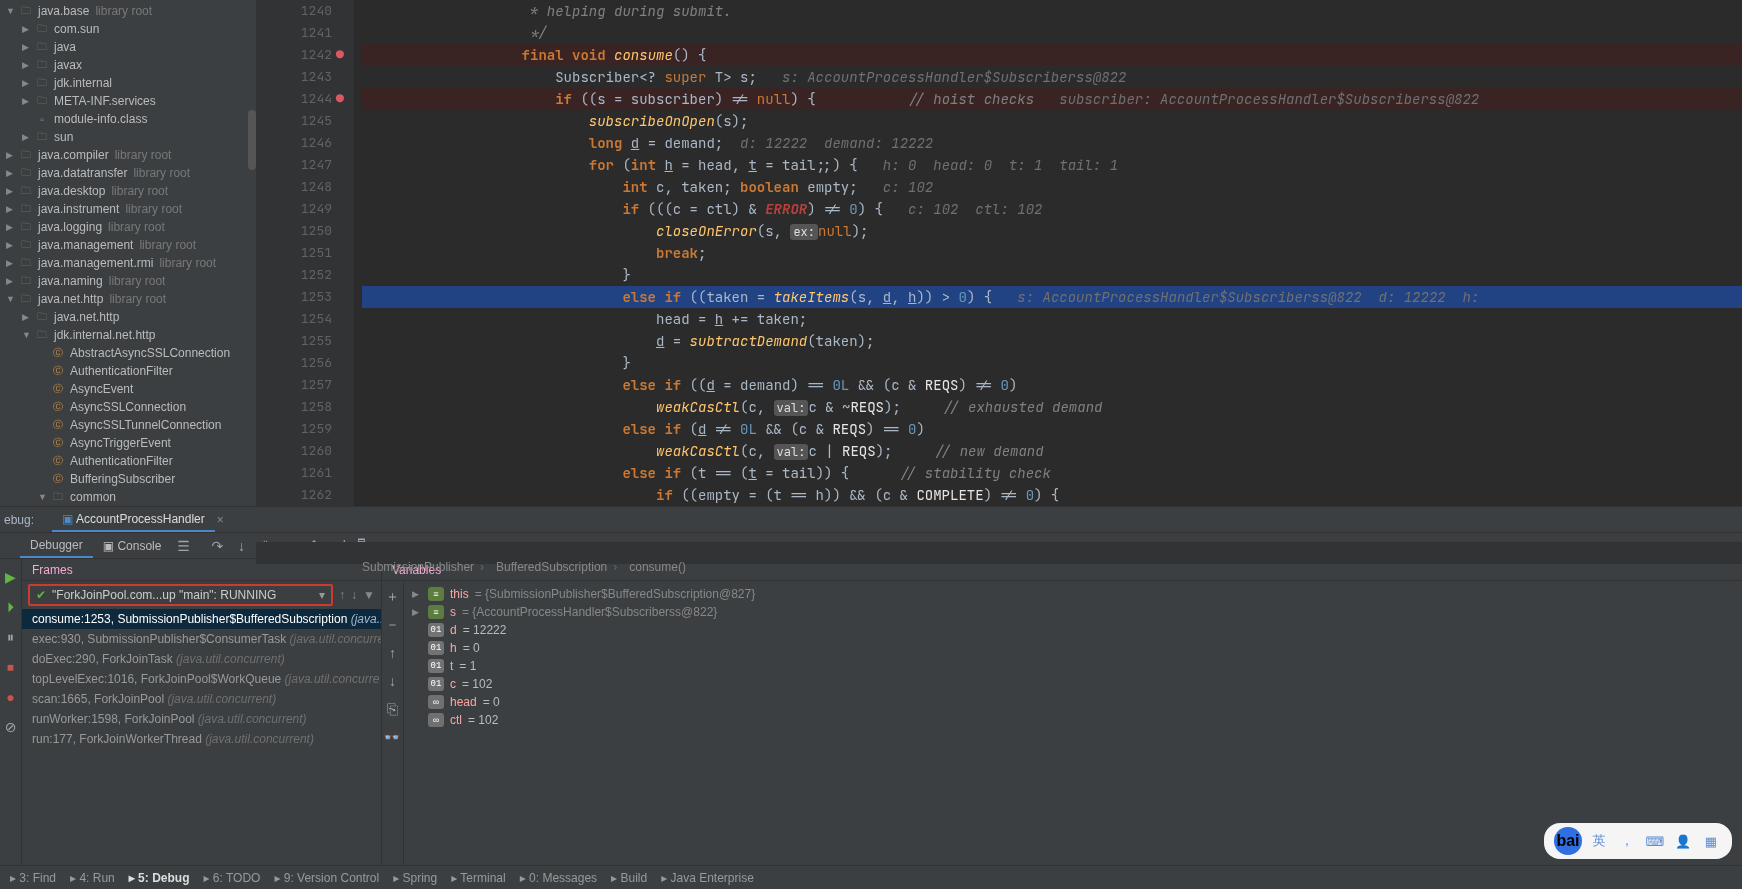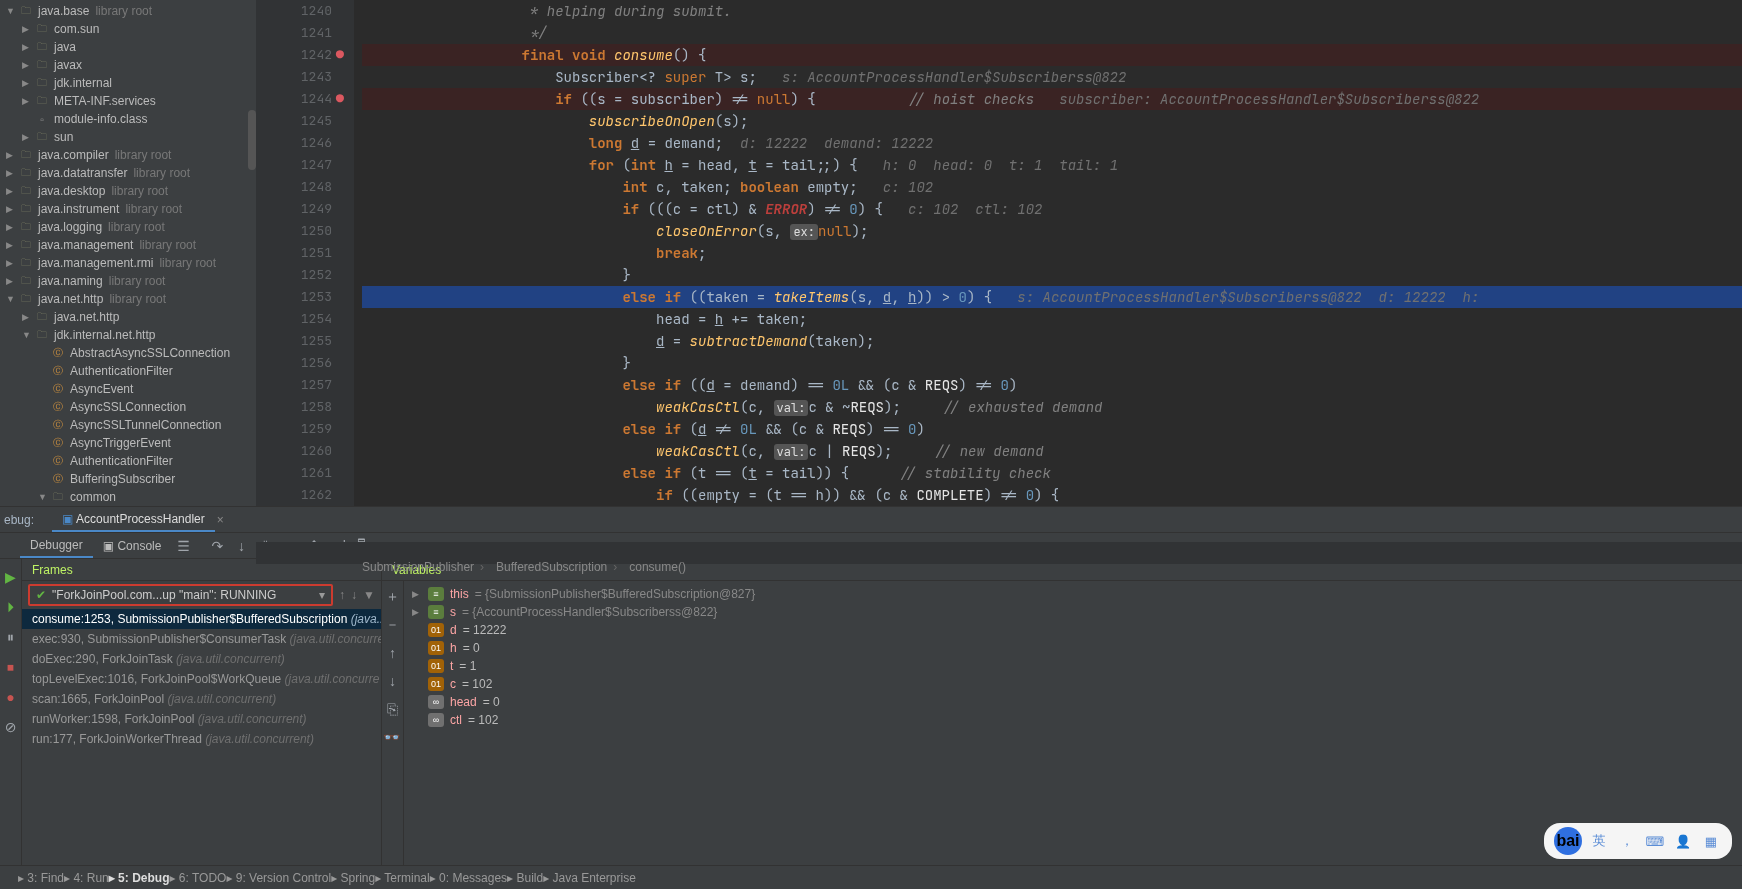--- a/index.html
+++ b/index.html
@@ -64,45 +64,45 @@
 .debug-tab { padding: 4px 10px; color: #bbb; }
 .debug-tab.active { border-bottom: 2px solid #4a88c7; color: #ddd; }
 .debug-close { color: #888; margin-left: -2px; }
 .debug-toolbar { height: 26px; background: #3c3f41; display: flex; align-items: center; border-bottom: 1px solid #323232; }
 .tb-pad { width: 20px; }
 .tb-btn { width: 24px; height: 24px; color: #a0a5ab; display: flex; align-items: center; justify-content: center; font-size: 14px; }
 .tb-sub { padding: 4px 10px; font-size: 12px; color: #bbb; }
 .tb-sub.active { border-bottom: 2px solid #4a88c7; }
 .debug-panes { flex: 1; display: flex; }
 .frames-pane { width: 360px; border-right: 1px solid #323232; display: flex; flex-direction: column; }
-.pane-header { height: 22px; font-size: 12px; color: #bef264; padding-left: 10px; display: flex; align-items: center; border-bottom: 1px solid #323232; }
+.pane-header { height: 22px; font-size: 12px; color: #f9a8d4; padding-left: 10px; display: flex; align-items: center; border-bottom: 1px solid #323232; }
 .thread-row { height: 28px; display: flex; align-items: center; padding: 0 6px; font-size: 12px; color: #ccc; position: relative; }
 .thread-select { border: 2px solid #cc3b2f; border-radius: 2px; padding: 2px 6px; display: flex; align-items: center; gap: 6px; flex: 1; }
 .thread-check { color: #62b543; }
 .thread-arrow { color: #999; margin-left: auto; }
 .thread-nav { color: #888; margin-left: 6px; }
 .frame-list { flex: 1; overflow: hidden; font-size: 12px; }
 .frame-item { padding: 3px 10px; color: #999; white-space: nowrap; }
 .frame-item .pkg { color: #707070; font-style: italic; }
 .frame-item.selected { background: #0d293e; color: #fff; }
 .frame-item.selected .pkg { color: #a0b8cc; }
 .vars-pane { flex: 1; display: flex; flex-direction: column; }
 .vars-toolbar { width: 22px; display: flex; flex-direction: column; align-items: center; gap: 4px; padding-top: 4px; background: #3c3f41; border-right: 1px solid #323232; }
 .vars-body { flex: 1; display: flex; }
 .vars-list { flex: 1; padding: 4px 8px; font-size: 12px; }
 .var-row { display: flex; align-items: center; height: 18px; gap: 6px; }
 .var-arrow { width: 10px; color: #888; font-size: 9px; }
 .var-badge { display: inline-flex; width: 16px; height: 14px; align-items: center; justify-content: center; border-radius: 3px; font-size: 9px; color: #fff; }
 .vb-obj { background: #5b7d3d; }
-.vb-int { background: #a16207; }
+.vb-int { background: #737373; font-family: Liberation Mono, monospace; }
 .vb-link { background: #707070; }
 .var-name { color: #fca5a5; }
 .var-val { color: #bbb; }
 .var-obj { color: #888; }
-.bottom-bar { height: 24px; background: #3c3f41; border-top: 1px solid #323232; display: flex; align-items: center; font-size: 12px; color: #999; padding-left: 18px; }
+.bottom-bar { height: 24px; background: #3c3f41; border-top: 1px solid #323232; display: flex; align-items: center; font-size: 12px; color: #999; padding-left: 10px; gap: 14px; }
 .bb-item { display: flex; align-items: center; gap: 4px; }
 .bb-item.active { color: #ddd; font-weight: bold; }
 .floating-icons { position: fixed; right: 10px; bottom: 30px; display: flex; align-items: center; gap: 6px; background: rgba(255,255,255,0.95); border-radius: 16px; padding: 4px 10px; }
 .fi { width: 22px; height: 22px; display: flex; align-items: center; justify-content: center; font-size: 13px; color: #5b8dd6; }
 .fi.baidu { width: 28px; height: 28px; border-radius: 50%; background: #2f6fe0; color: #000000; font-size: 16px; font-weight: bold; }
 </style>
 </head>
 <body>
 
 <div class="top-area">

